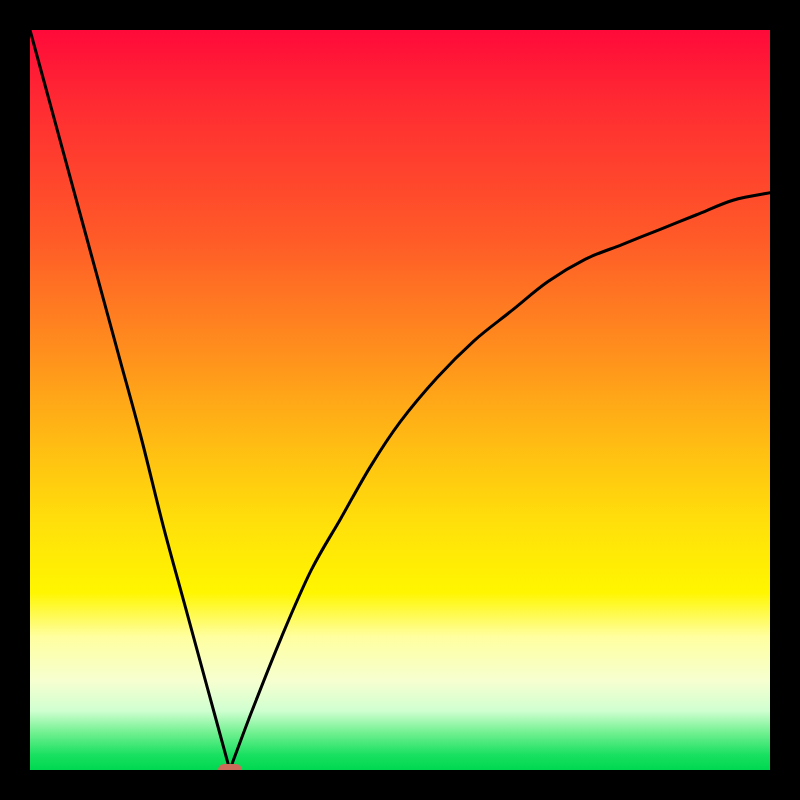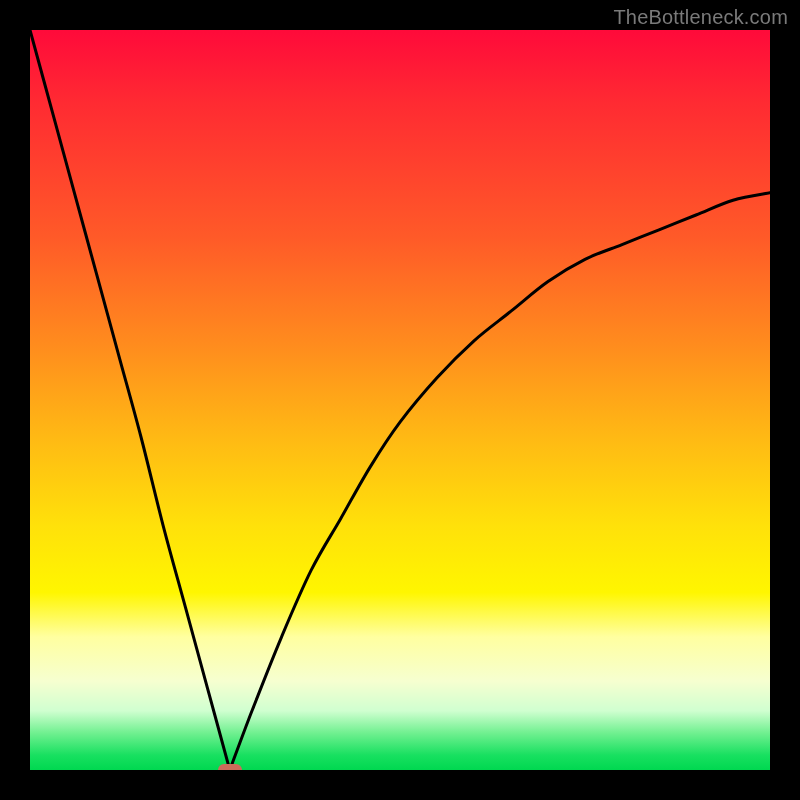--- a/index.html
+++ b/index.html
@@ -68,21 +68,20 @@
     height: 12px;
     border-radius: 6px;
     background: #cc6b5a;
     transform: translate(-50%, -50%);
   }
 </style>
 </head>
 <body>
 
 <div class="frame">
-  <div class="watermark">TheBottleneck.com</div>
 
   <div class="plot-area">
     <div class="gradient"></div>
 
     <svg class="curve" viewBox="0 0 740 740" preserveAspectRatio="none">
       <path id="curve-path" fill="none" stroke="#000" stroke-width="3" stroke-linejoin="round" stroke-linecap="round" d="M 0.00 0.00 C 3.70 13.57, 14.80 54.27, 22.20 81.40 C 29.60 108.53, 37.00 135.67, 44.40 162.80 C 51.80 189.93, 59.20 217.07, 66.60 244.20 C 74.00 271.33, 81.40 298.47, 88.80 325.60 C 96.20 352.73, 103.60 378.63, 111.00 407.00 C 118.40 435.37, 125.80 467.43, 133.20 495.80 C 140.60 524.17, 148.00 550.07, 155.40 577.20 C 162.80 604.33, 170.20 631.47, 177.60 658.60 C 185.00 685.73, 196.10 726.43, 199.80 740.00 L 199.80 740.00 C 203.50 730.13, 213.37 703.00, 222.00 680.80 C 230.63 658.60, 241.73 630.23, 251.60 606.80 C 261.47 583.37, 271.33 559.93, 281.20 540.20 C 291.07 520.47, 300.93 505.67, 310.80 488.40 C 320.67 471.13, 330.53 452.63, 340.40 436.60 C 350.27 420.57, 358.90 407.00, 370.00 392.20 C 381.10 377.40, 394.67 361.37, 407.00 347.80 C 419.33 334.23, 431.67 321.90, 444.00 310.80 C 456.33 299.70, 468.67 291.07, 481.00 281.20 C 493.33 271.33, 505.67 260.23, 518.00 251.60 C 530.33 242.97, 542.67 235.57, 555.00 229.40 C 567.33 223.23, 579.67 219.53, 592.00 214.60 C 604.33 209.67, 616.67 204.73, 629.00 199.80 C 641.33 194.87, 653.67 189.93, 666.00 185.00 C 678.33 180.07, 690.67 173.90, 703.00 170.20 C 715.33 166.50, 733.83 164.03, 740.00 162.80"></path>
     </svg>
 
     <div id="minmarker" class="minpoint" style="left: 199.8px; top: 740px;"></div>
   </div>

